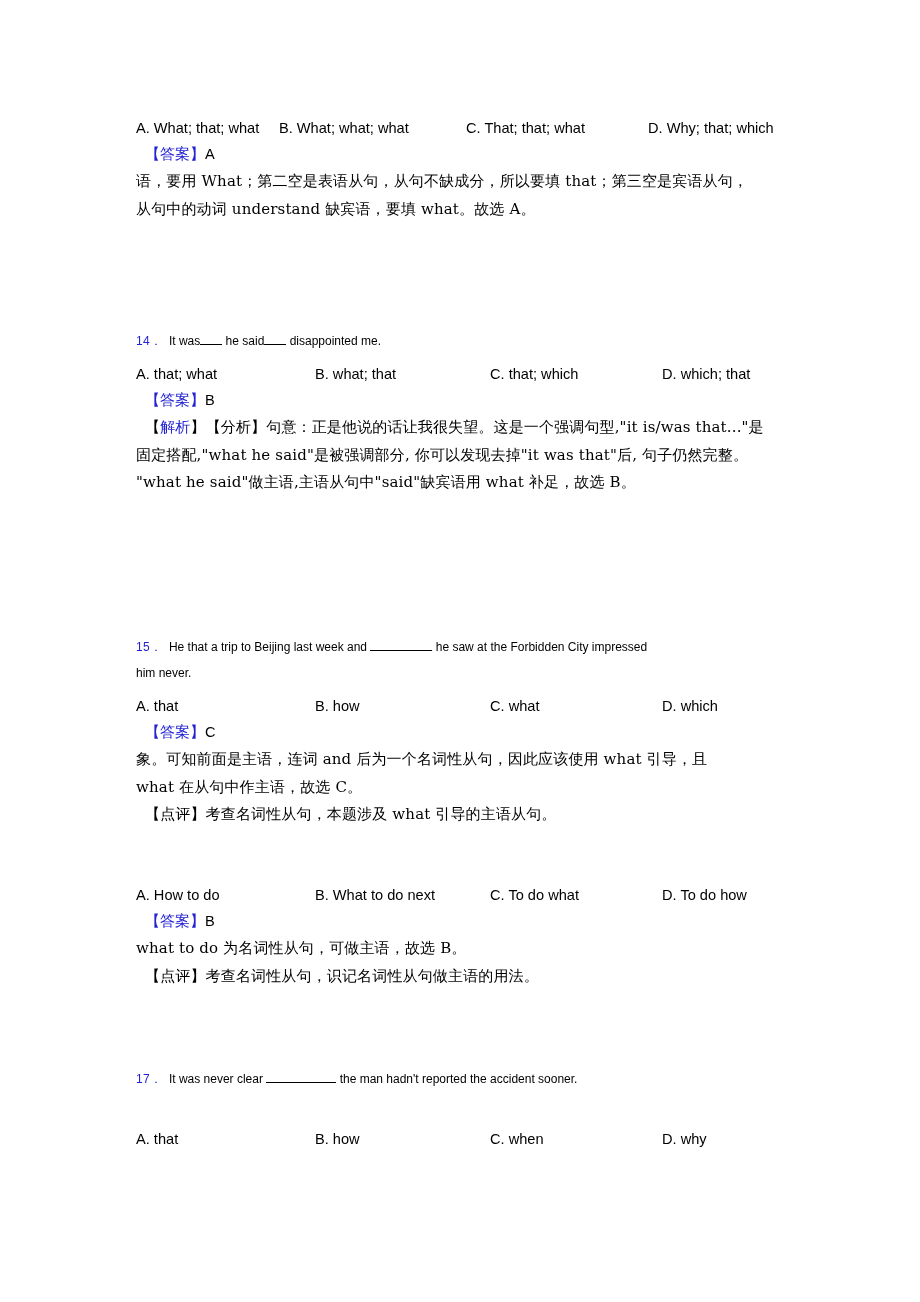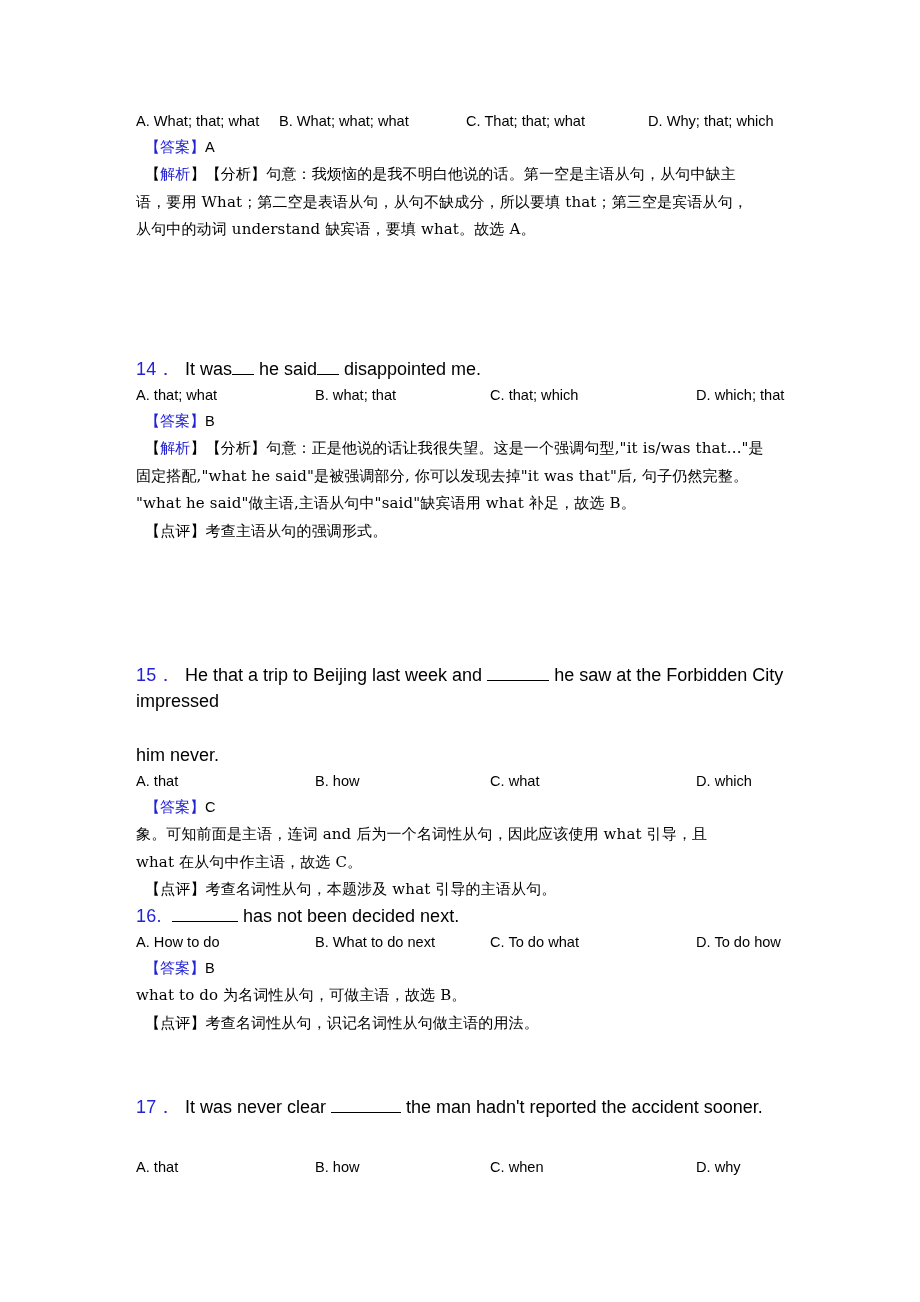--- a/index.html
+++ b/index.html
@@ -24,24 +24,23 @@
   .body-col {
     position: absolute;
     left: 136px;
     top: 0;
     width: 648px;
   }
 
   
   .qblock { position: absolute; left: 0; width: 648px; }
   .qstem {
-    font-size: 18px;
+    font-size: 12px;
     line-height: 26px;
     color: #000;
-    margin-top: 28px;
   }
   .qnum {
     color: #2323d4;
     font-weight: normal;
     letter-spacing: 0.3px;
   }
   .blank-sm {
     display: inline-block;
     border-bottom: 1.3px solid #000;
     height: 0.78em;
@@ -51,35 +50,36 @@
   .blank-w2 { width: 66px; }
   .blank-w3 { width: 62px; }
   .blank-w4 { width: 70px; }
 
   
   .opts {
     position: relative;
     height: 26px;
     font-size: 14.6px;
     line-height: 26px;
+    margin-top: 7px;
   }
   .opts span {
     position: absolute;
     top: 0;
     white-space: nowrap;
   }
   .opt-narrow-a { left: 0px; }
   .opt-narrow-b { left: 143px; }
   .opt-narrow-c { left: 330px; }
   .opt-narrow-d { left: 512px; }
 
   .opt-a { left: 0px; }
   .opt-b { left: 179px; }
   .opt-c { left: 354px; }
-  .opt-d { left: 560px; }
+  .opt-d { left: 526px; }
 
   
   .marker-line {
     font-size: 15px;
     line-height: 27px;
     font-family: "DejaVu Serif", "Liberation Serif", serif;
     white-space: nowrap;
   }
   .bk { color: #000; }
   .blue { color: #2323d4; }
@@ -115,21 +115,20 @@
         <span class="opt-narrow-a">A. What; that; what</span>
         <span class="opt-narrow-b">B. What; what; what</span>
         <span class="opt-narrow-c">C. That; that; what</span>
         <span class="opt-narrow-d">D. Why; that; which</span>
       </div>
 
       <div class="marker-line indent-1">
         <span class="blue">【答案】</span><span class="ansletter">A</span>
       </div>
 
-      <div class="exp-line indent-1"><span class="bk">【</span><span class="blue">解析</span><span class="bk">】</span><span>【分析】</span><span>句意：我烦恼的是我不明白他说的话。第一空是主语从句，从句中缺主</span></div>
       <div class="exp-line">语，要用 What；第二空是表语从句，从句不缺成分，所以要填 that；第三空是宾语从句，</div>
       <div class="exp-line">从句中的动词 understand 缺宾语，要填 what。故选 A。</div>
 
     </div>
 
     <div class="qblock" style="top:328px;">
 
       <div class="qstem"><span class="qnum">14．</span>&nbsp; <span>It was</span><span class="blank-sm blank-w1"></span> <span>he said</span><span class="blank-sm blank-w1"></span> <span>disappointed me.</span></div>
 
       <div class="opts">
@@ -140,21 +139,20 @@
       </div>
 
       <div class="marker-line indent-1">
         <span class="blue">【答案】</span><span class="ansletter">B</span>
       </div>
 
       <div class="exp-line indent-1"><span class="bk">【</span><span class="blue">解析</span><span class="bk">】</span><span>【分析】</span><span>句意：正是他说的话让我很失望。这是一个强调句型,"it is/was that..."是</span></div>
       <div class="exp-line">固定搭配,"what he said"是被强调部分, 你可以发现去掉"it was that"后, 句子仍然完整。</div>
       <div class="exp-line">"what he said"做主语,主语从句中"said"缺宾语用 what 补足，故选 B。</div>
 
-      <div class="exp-line pingjia"><span>【点评】</span><span>考查主语从句的强调形式。</span></div>
     </div>
 
     <div class="qblock" style="top:634px;">
 
       <div class="qstem"><span class="qnum">15．</span>&nbsp; <span>He that a trip to Beijing last week and</span> <span class="blank-sm blank-w3"></span> <span>he saw at the Forbidden City impressed</span></div>
       <div class="qstem">him never.</div>
 
       <div class="opts">
         <span class="opt-a">A. that</span>
         <span class="opt-b">B. how</span>
@@ -167,21 +165,20 @@
       </div>
 
       <div class="exp-line">象。可知前面是主语，连词 and 后为一个名词性从句，因此应该使用 what 引导，且</div>
       <div class="exp-line">what 在从句中作主语，故选 C。</div>
 
       <div class="exp-line pingjia"><span>【点评】</span><span>考查名词性从句，本题涉及 what 引导的主语从句。</span></div>
     </div>
 
     <div class="qblock" style="top:875px;">
 
-      <div class="qstem"><span class="qnum">16.</span>&nbsp; <span class="blank-sm blank-w2"></span> <span>has not been decided next.</span></div>
 
       <div class="opts">
         <span class="opt-a">A. How to do</span>
         <span class="opt-b">B. What to do next</span>
         <span class="opt-c">C. To do what</span>
         <span class="opt-d">D. To do how</span>
       </div>
 
       <div class="marker-line indent-1">
         <span class="blue">【答案】</span><span class="ansletter">B</span>

